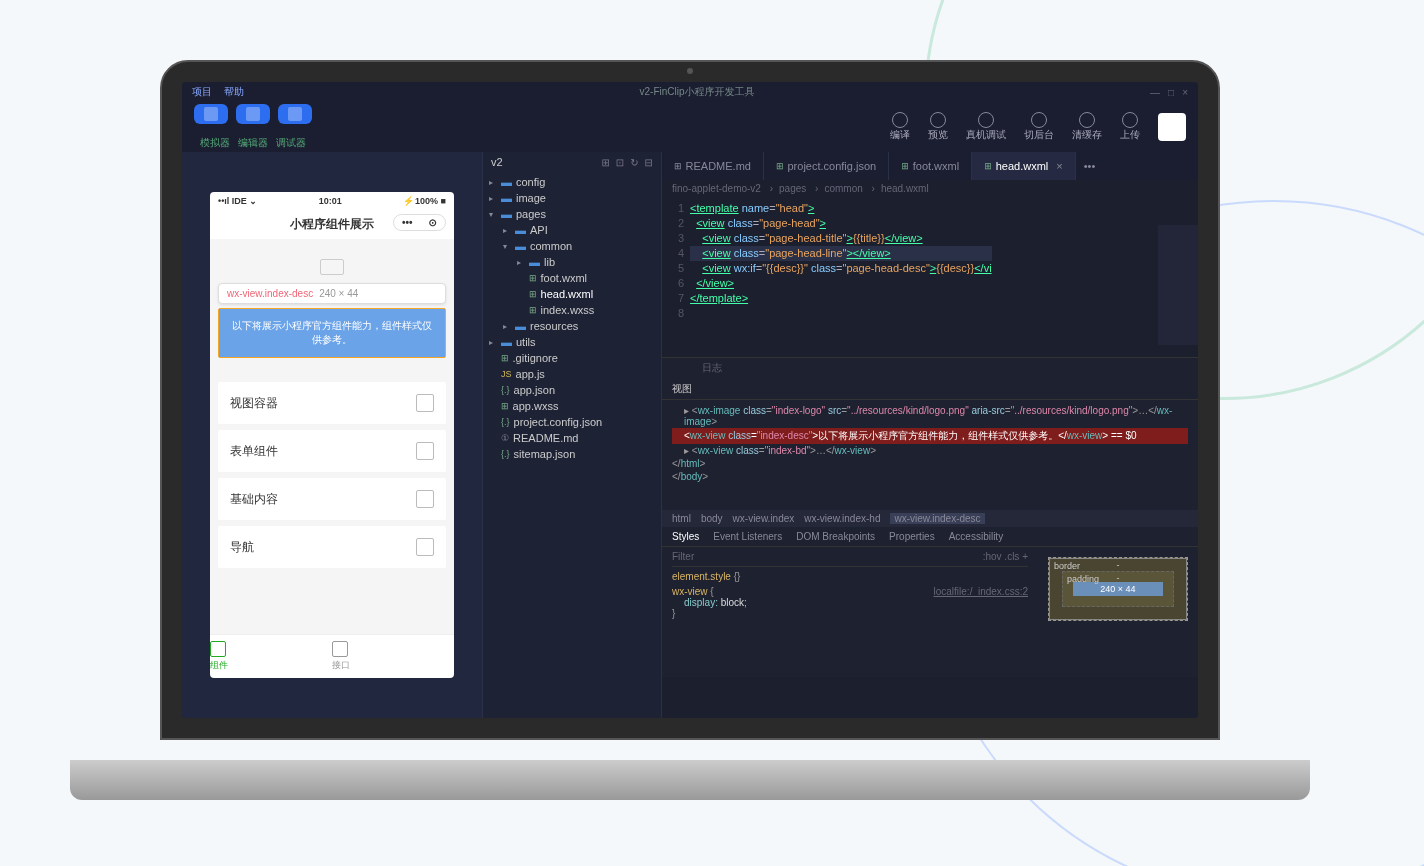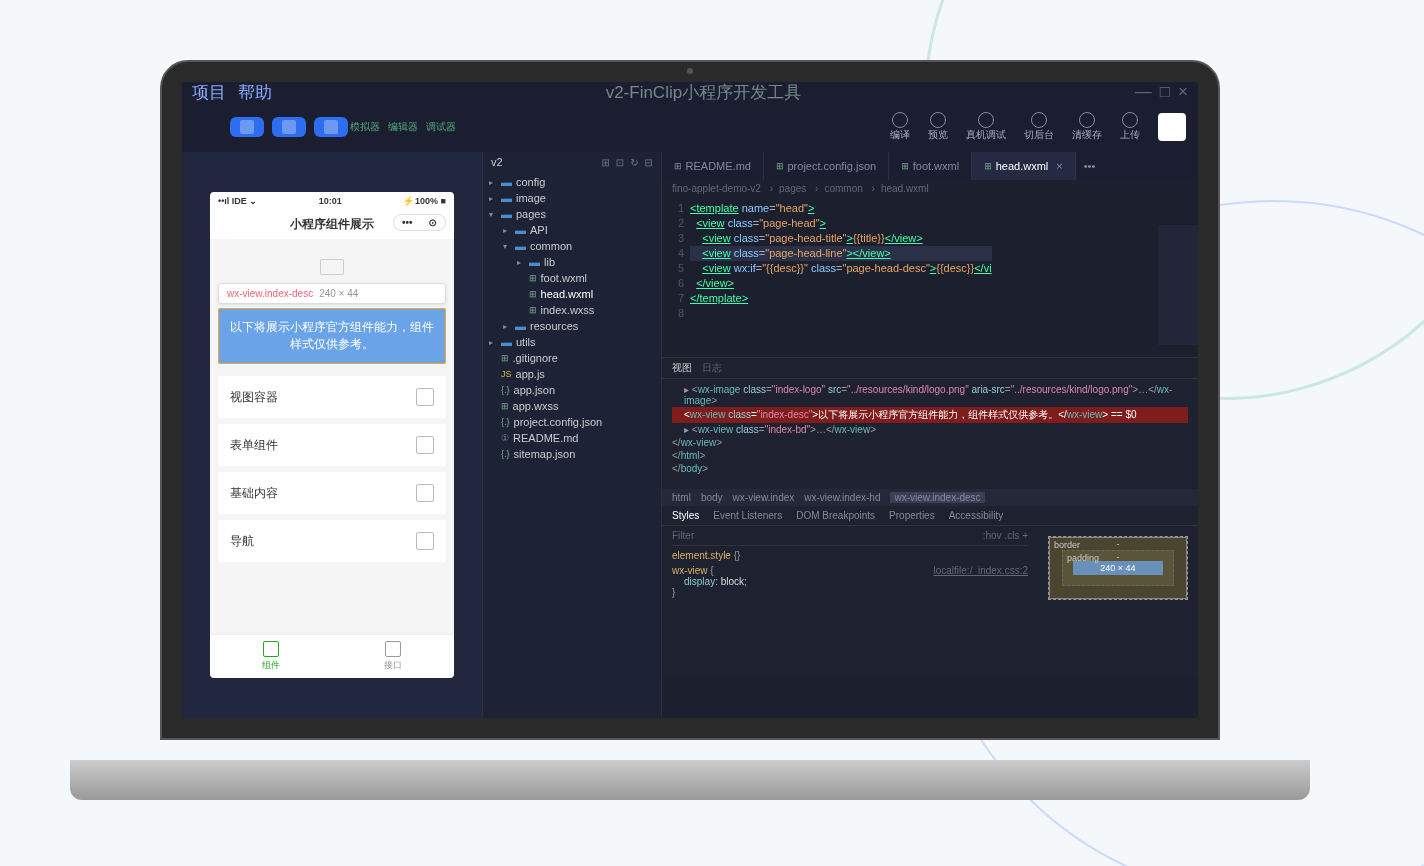--- a/index.html
+++ b/index.html
@@ -11,30 +11,30 @@
 
 
 .laptop { position: absolute; left: 160px; top: 60px; width: 1060px; height: 720px; }
 .laptop-screen { width: 100%; height: 680px; background: #2a2a2a; border-radius: 28px 28px 0 0; padding: 20px; border: 2px solid #555; }
 .laptop-base { position: absolute; bottom: -20px; left: -90px; right: -90px; height: 40px; background: linear-gradient(#ccc, #999); border-radius: 0 0 12px 12px; }
 .laptop-notch { position: absolute; left: 50%; transform: translateX(-50%); top: 8px; width: 6px; height: 6px; background: #555; border-radius: 50%; }
 
 .screen-inner { width: 100%; height: 100%; background: #1e2235; display: flex; flex-direction: column; font-size: 11px; color: #aab; overflow: hidden; border-radius: 4px; }
 
 
-.menubar { height: 20px; display: flex; align-items: center; padding: 0 10px; gap: 12px; color: #8af; font-size: 17px; background: #1a1e30; }
+.menubar { height: 20px; display: flex; align-items: center; padding: 0 10px; gap: 12px; color: #8af; font-size: 10px; background: #1a1e30; }
 .menubar-title { flex: 1; text-align: center; color: #788; }
 .window-ctrl { display: flex; gap: 8px; color: #667; }
 
 
 .toolbar { height: 50px; display: flex; align-items: center; padding: 0 12px; background: #1a1e30; }
 .tb-left { display: flex; gap: 8px; }
 .tb-btn { background: #2d6ef0; color: #fff; padding: 3px 10px; border-radius: 6px; font-size: 11px; display: flex; flex-direction: column; align-items: center; gap: 1px; }
 .tb-btn-icon { width: 14px; height: 14px; background: rgba(255,255,255,0.3); border-radius: 2px; }
-.tb-group { display: flex; flex-direction: row; align-items: center; gap: 2px; margin-left: 36px; }
+.tb-group { display: flex; flex-direction: column; align-items: center; gap: 12px; }
 .tb-labels { display: flex; gap: 8px; font-size: 10px; color: #5a7; }
 .tb-right { margin-left: auto; display: flex; gap: 18px; align-items: center; color: #aab; }
 .tb-action { display: flex; flex-direction: column; align-items: center; gap: 0; font-size: 10px; cursor: pointer; }
 .tb-action-icon { width: 16px; height: 16px; border: 1px solid #889; border-radius: 50%; }
 .avatar { width: 28px; height: 28px; background: #fff; border-radius: 4px; }
 
 
 .main { flex: 1; display: flex; overflow: hidden; }
 
 
@@ -43,25 +43,25 @@
 .phone { flex: 1; margin: 40px 28px; background: #fff; border-radius: 4px; display: flex; flex-direction: column; overflow: hidden; color: #333; }
 .phone-status { height: 18px; display: flex; justify-content: space-between; align-items: center; padding: 0 8px; font-size: 9px; font-weight: 600; }
 .phone-title { text-align: center; font-size: 12px; font-weight: 600; padding: 6px; position: relative; }
 .phone-capsule { position: absolute; right: 8px; top: 4px; display: flex; border: 1px solid #ddd; border-radius: 12px; overflow: hidden; }
 .phone-capsule span { padding: 2px 8px; font-size: 10px; }
 .phone-body { flex: 1; background: #f5f5f5; padding: 8px; position: relative; }
 .preview-box { margin: 12px auto 8px; width: 24px; height: 16px; border: 1px solid #ccc; border-radius: 2px; }
 .tooltip { background: #fff; border: 1px solid #ddd; border-radius: 4px; padding: 4px 8px; font-size: 10px; display: flex; gap: 6px; box-shadow: 0 1px 3px rgba(0,0,0,0.1); margin: 4px 0; }
 .tooltip .sel { color: #e67; }
 .tooltip .dim { color: #999; }
-.highlight-block { background: #6ba3e8; color: #fff; font-size: 12px; padding: 10px; text-align: center; border-radius: 2px; margin-bottom: 12px; border: 1px solid #f5a623; }
+.highlight-block { background: #6ba3e8; color: #fff; font-size: 10px; padding: 10px; text-align: center; border-radius: 2px; margin-bottom: 24px; border: 1px solid #f5a623; }
 .menu-item { background: #fff; padding: 12px; margin-bottom: 6px; display: flex; justify-content: space-between; align-items: center; font-size: 12px; border-radius: 2px; }
 .menu-icon { width: 18px; height: 18px; border: 1px solid #bbb; border-radius: 2px; }
 .phone-tabbar { height: 44px; display: flex; border-top: 1px solid #eee; }
-.phone-tab { flex: 1; display: flex; flex-direction: column; align-items: center; justify-content: center; font-size: 9px; gap: 2px; }
+.phone-tab { flex: 1; display: flex; flex-direction: column; align-items: flex-start; justify-content: center; font-size: 9px; gap: 2px; }
 .phone-tab.active { color: #2a2; }
 .phone-tab-icon { width: 16px; height: 16px; border: 1px solid currentColor; border-radius: 2px; }
 .phone-tab:not(.active) { color: #999; }
 
 
 .filetree { width: 180px; background: #1e2235; border-left: 1px solid #2a3048; border-right: 1px solid #2a3048; }
 .ft-header { padding: 4px 8px; display: flex; justify-content: space-between; align-items: center; font-size: 11px; color: #ccc; }
 .ft-icons { display: flex; gap: 6px; font-size: 10px; color: #778; }
 .ft-list { padding: 2px 0; }
 .ft-item { padding: 2px 6px; display: flex; align-items: center; gap: 4px; font-size: 11px; color: #ccc; cursor: pointer; }
@@ -88,21 +88,21 @@
 .code-lines { padding: 4px 0; }
 .tok-tag { color: #4fa; text-decoration: underline; }
 .tok-attr { color: #8cf; }
 .tok-str { color: #e8a560; }
 .tok-brace { color: #e8a560; }
 .hl-line { background: #2a3048; display: block; }
 
 
 .devtools { height: 320px; background: #1e2130; border-top: 1px solid #333; display: flex; flex-direction: column; font-size: 10px; }
 .dt-toptabs { padding: 3px 10px; display: flex; gap: 10px; color: #667; border-bottom: 1px solid #333; }
-.dt-toptabs .active { color: #ccc; }
+.dt-toptabs .active { color: #ccc; margin-top: 21px; }
 .dt-elements { flex: 0 0 110px; padding: 4px 10px; font-family: Menlo, monospace; color: #999; overflow: hidden; }
 .dt-el-line { padding: 1px 0; }
 .dt-el-line.sel { background: #7f1d1d; color: #fff; }
 .dt-el-tag { color: #6bb; }
 .dt-el-attr { color: #9cd; }
 .dt-el-str { color: #d8a; }
 .dt-crumbs { padding: 3px 10px; background: #252838; display: flex; gap: 10px; color: #889; }
 .dt-crumbs .active { background: #3a3f58; padding: 0 4px; }
 .dt-styletabs { padding: 4px 10px; display: flex; gap: 14px; color: #889; border-bottom: 1px solid #333; }
 .dt-styletabs .active { color: #fff; }
@@ -406,21 +406,20 @@
 
           <div class="devtools">
             <div class="dt-toptabs">
               <span class="active">视图</span>
               <span>日志</span>
             </div>
             <div class="dt-elements" id="dt-elements">
                 <div class="dt-el-line " style="padding-left:12px">▸ &lt;<span class="dt-el-tag">wx-image</span> <span class="dt-el-attr">class</span>=<span class="dt-el-str">"index-logo"</span> <span class="dt-el-attr">src</span>=<span class="dt-el-str">"../resources/kind/logo.png"</span> <span class="dt-el-attr">aria-src</span>=<span class="dt-el-str">"../resources/kind/logo.png"</span>&gt;…&lt;/<span class="dt-el-tag">wx-image</span>&gt;</div>
                 <div class="dt-el-line sel" style="padding-left:12px">&lt;<span class="dt-el-tag">wx-view</span> <span class="dt-el-attr">class</span>=<span class="dt-el-str">"index-desc"</span>&gt;以下将展示小程序官方组件能力，组件样式仅供参考。&lt;/<span class="dt-el-tag">wx-view</span>&gt; == $0</div>
                 <div class="dt-el-line " style="padding-left:12px">▸ &lt;<span class="dt-el-tag">wx-view</span> <span class="dt-el-attr">class</span>=<span class="dt-el-str">"index-bd"</span>&gt;…&lt;/<span class="dt-el-tag">wx-view</span>&gt;</div>
-                <div class="dt-el-line " style="padding-left:0px">&lt;/<span class="dt-el-tag">wx-view</span>&gt;</div>
                 <div class="dt-el-line " style="padding-left:0px">&lt;/<span class="dt-el-tag">html</span>&gt;</div>
                 <div class="dt-el-line " style="padding-left:0px">&lt;/<span class="dt-el-tag">body</span>&gt;</div>
               </div>
             <div class="dt-crumbs" id="dt-crumbs">
                 <span class="">html</span>
                 <span class="">body</span>
                 <span class="">wx-view.index</span>
                 <span class="">wx-view.index-hd</span>
                 <span class="active">wx-view.index-desc</span>
               </div>

